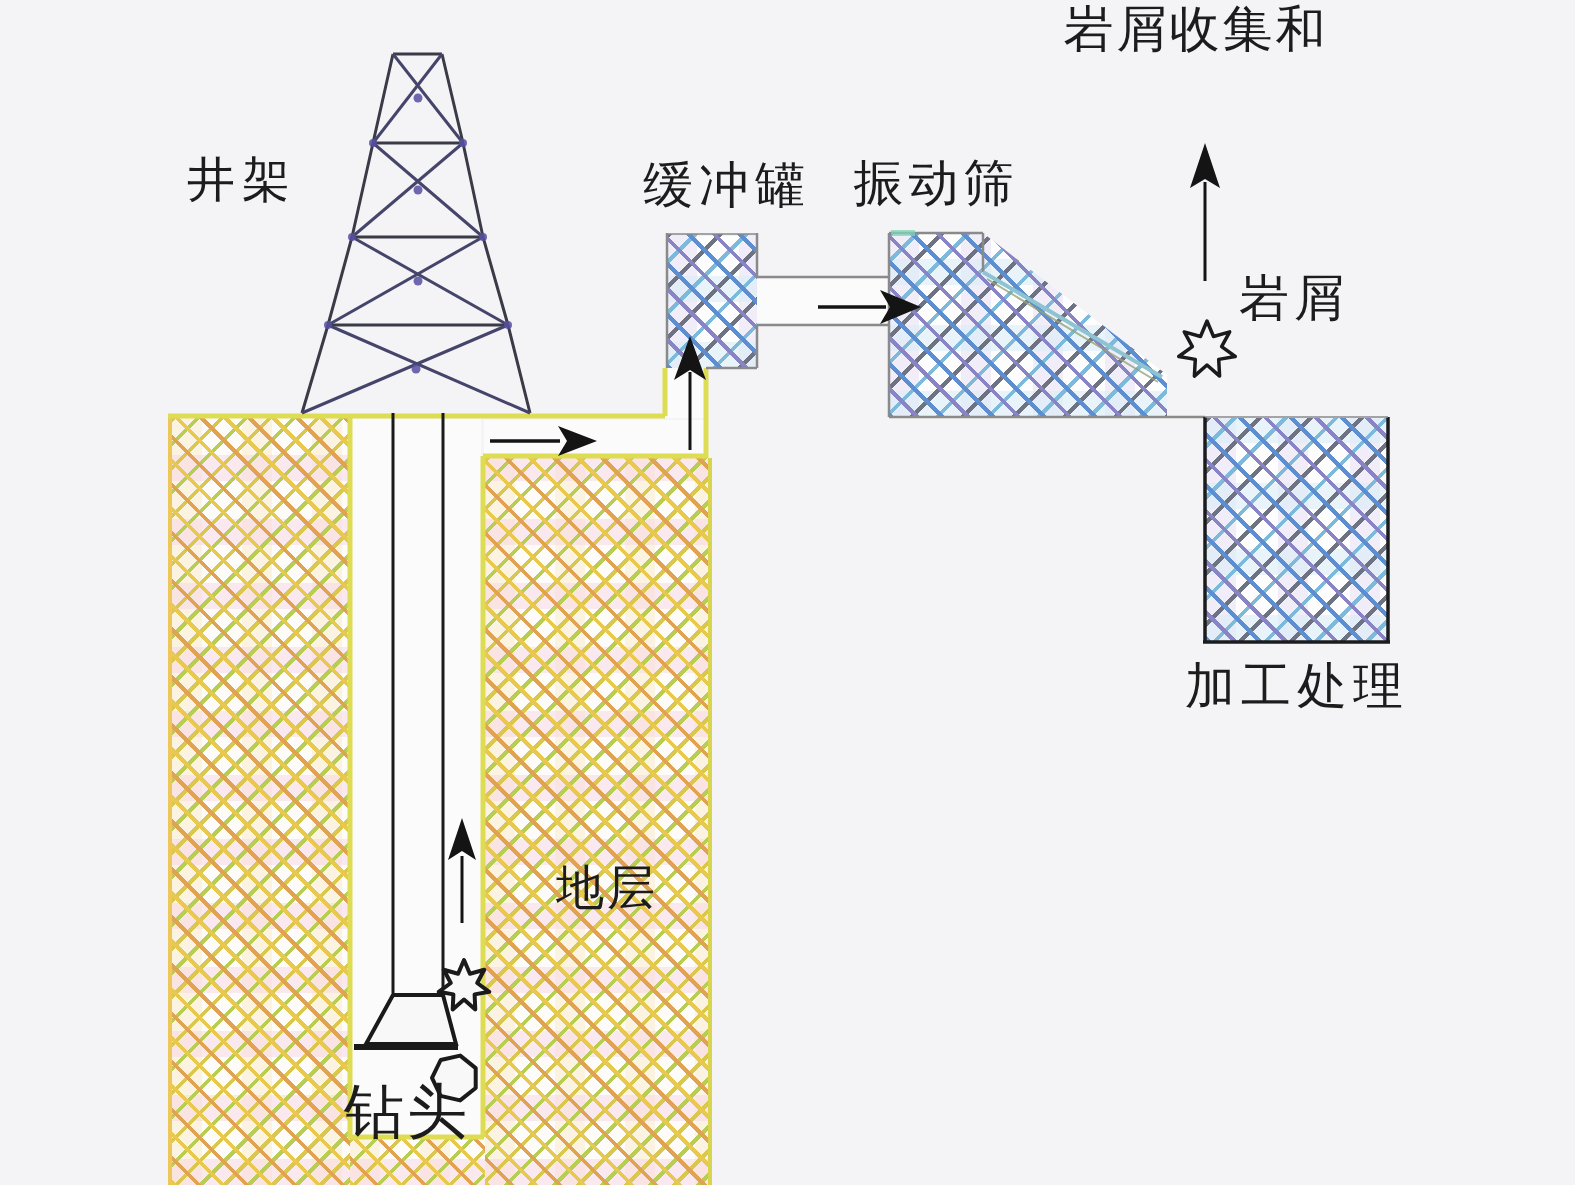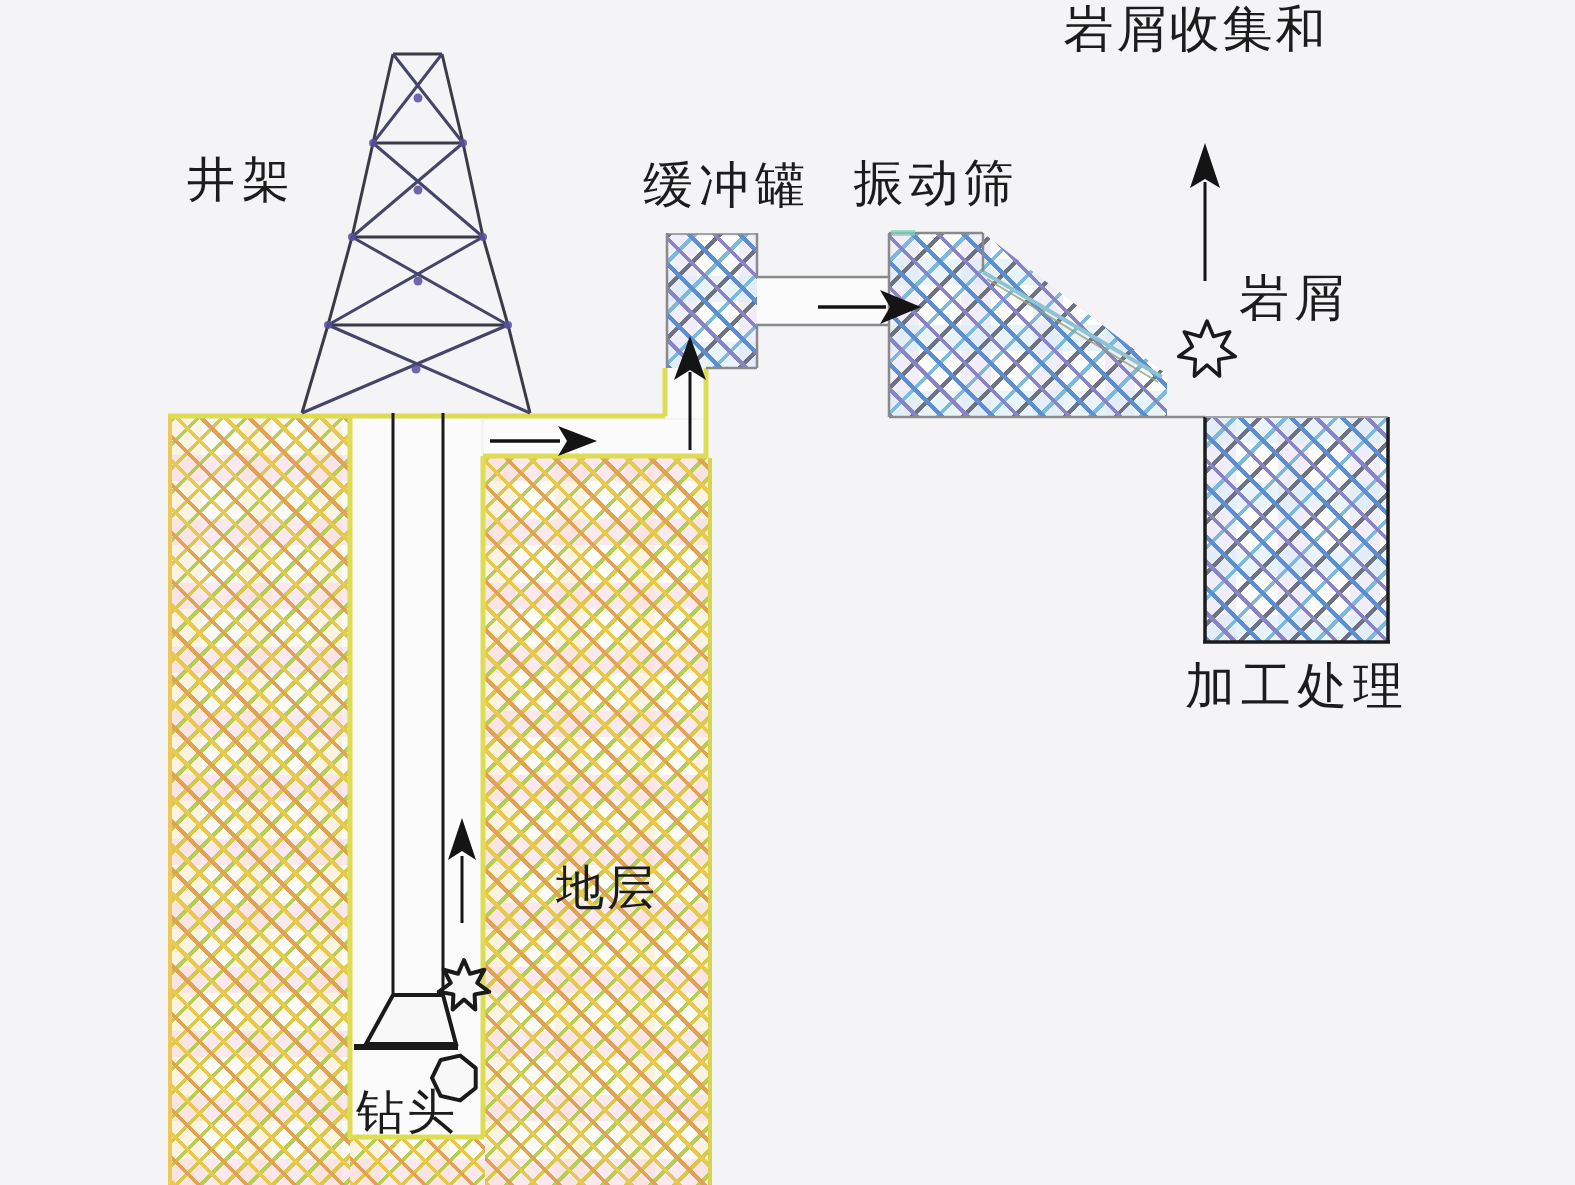--- a/index.html
+++ b/index.html
@@ -165,14 +165,14 @@
     <polygon points="1207,321 1213.5,336.5 1229.7,331.9 1221.6,346.7 1235.3,356.5 1218.7,359.4 1219.6,376.1 1207,365 1194.4,376.1 1195.3,359.4 1178.7,356.5 1192.4,346.7 1184.3,331.9 1200.5,336.5" fill="#f4f4f6" stroke="#1a1a1a" stroke-width="3.5" stroke-linejoin="round"></polygon>
   </svg>
 
   <div class="label" style="left:242px;top:180px;font-size:48px;letter-spacing:7px;">井架</div>
   <div class="label" style="left:711px;top:185px;font-size:50px;letter-spacing:6px;margin-left:16px;">缓冲罐</div>
   <div class="label" style="left:936px;top:183px;font-size:50px;letter-spacing:5px;">振动筛</div>
   <div class="label" style="left:1196px;top:29px;font-size:50px;letter-spacing:3px;">岩屑收集和</div>
   <div class="label" style="left:1294px;top:298px;font-size:50px;letter-spacing:5px;">岩屑</div>
   <div class="label" style="left:1297px;top:686px;font-size:50px;letter-spacing:6px;">加工处理</div>
   <div class="label" style="left:607px;top:888px;font-size:48px;letter-spacing:3px;">地层</div>
-  <div class="label" style="left:407px;top:1112px;font-size:48px;letter-spacing:3px;">钻头</div>
+  <div class="label" style="left:407px;top:1112px;font-size:60px;letter-spacing:3px;">钻头</div>
 </div>
 
 </body></html>

